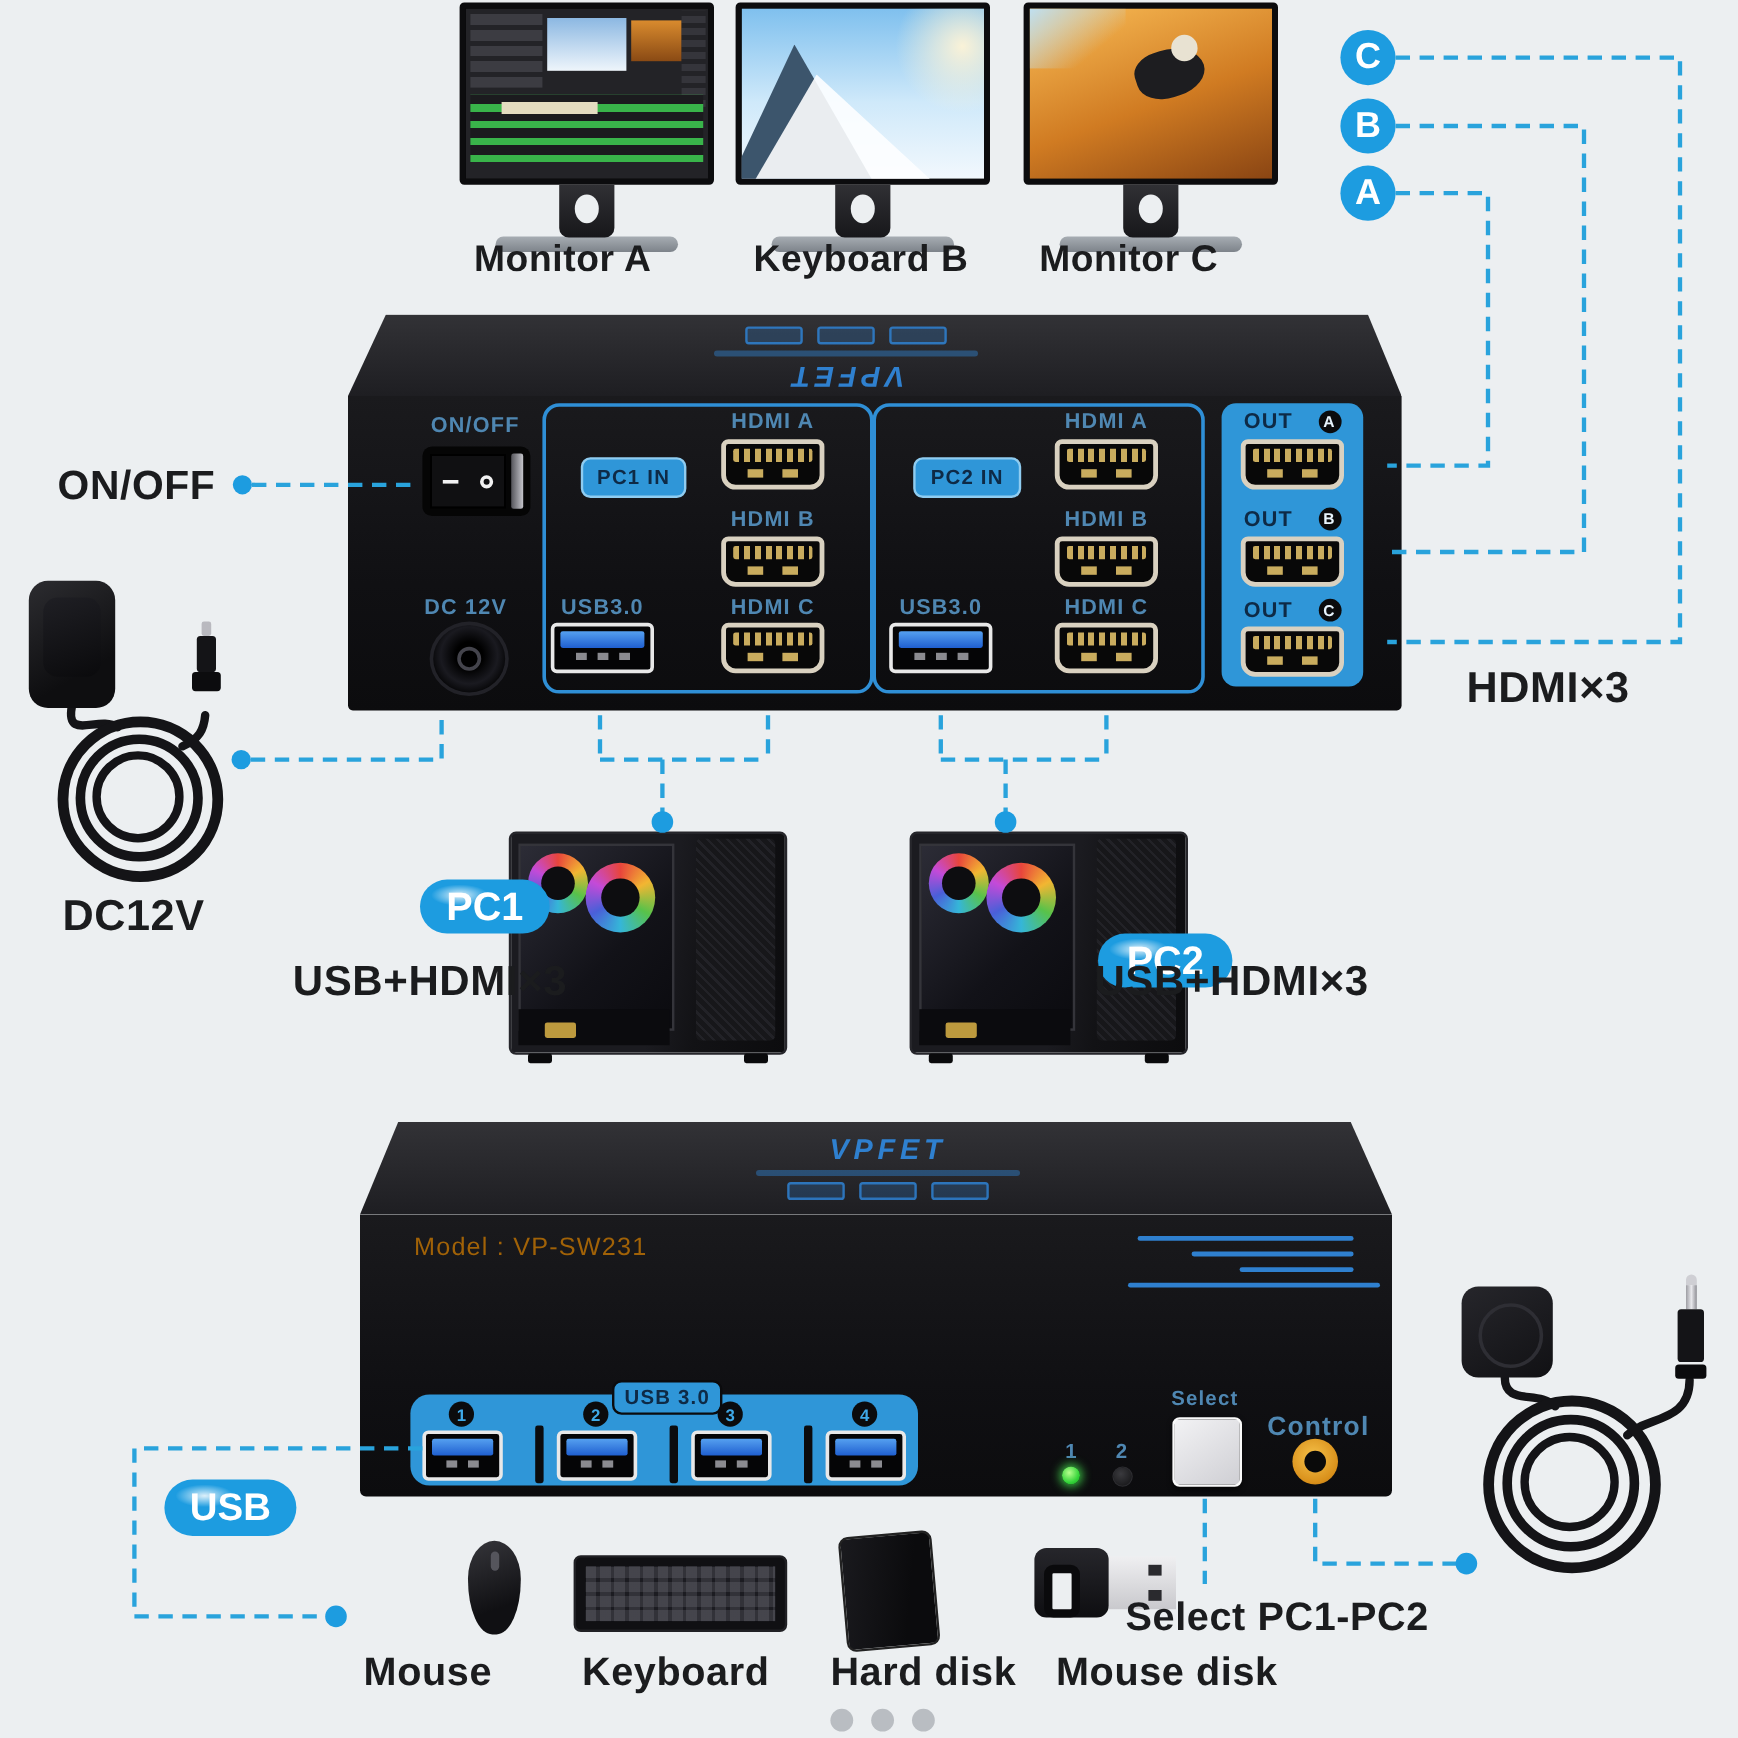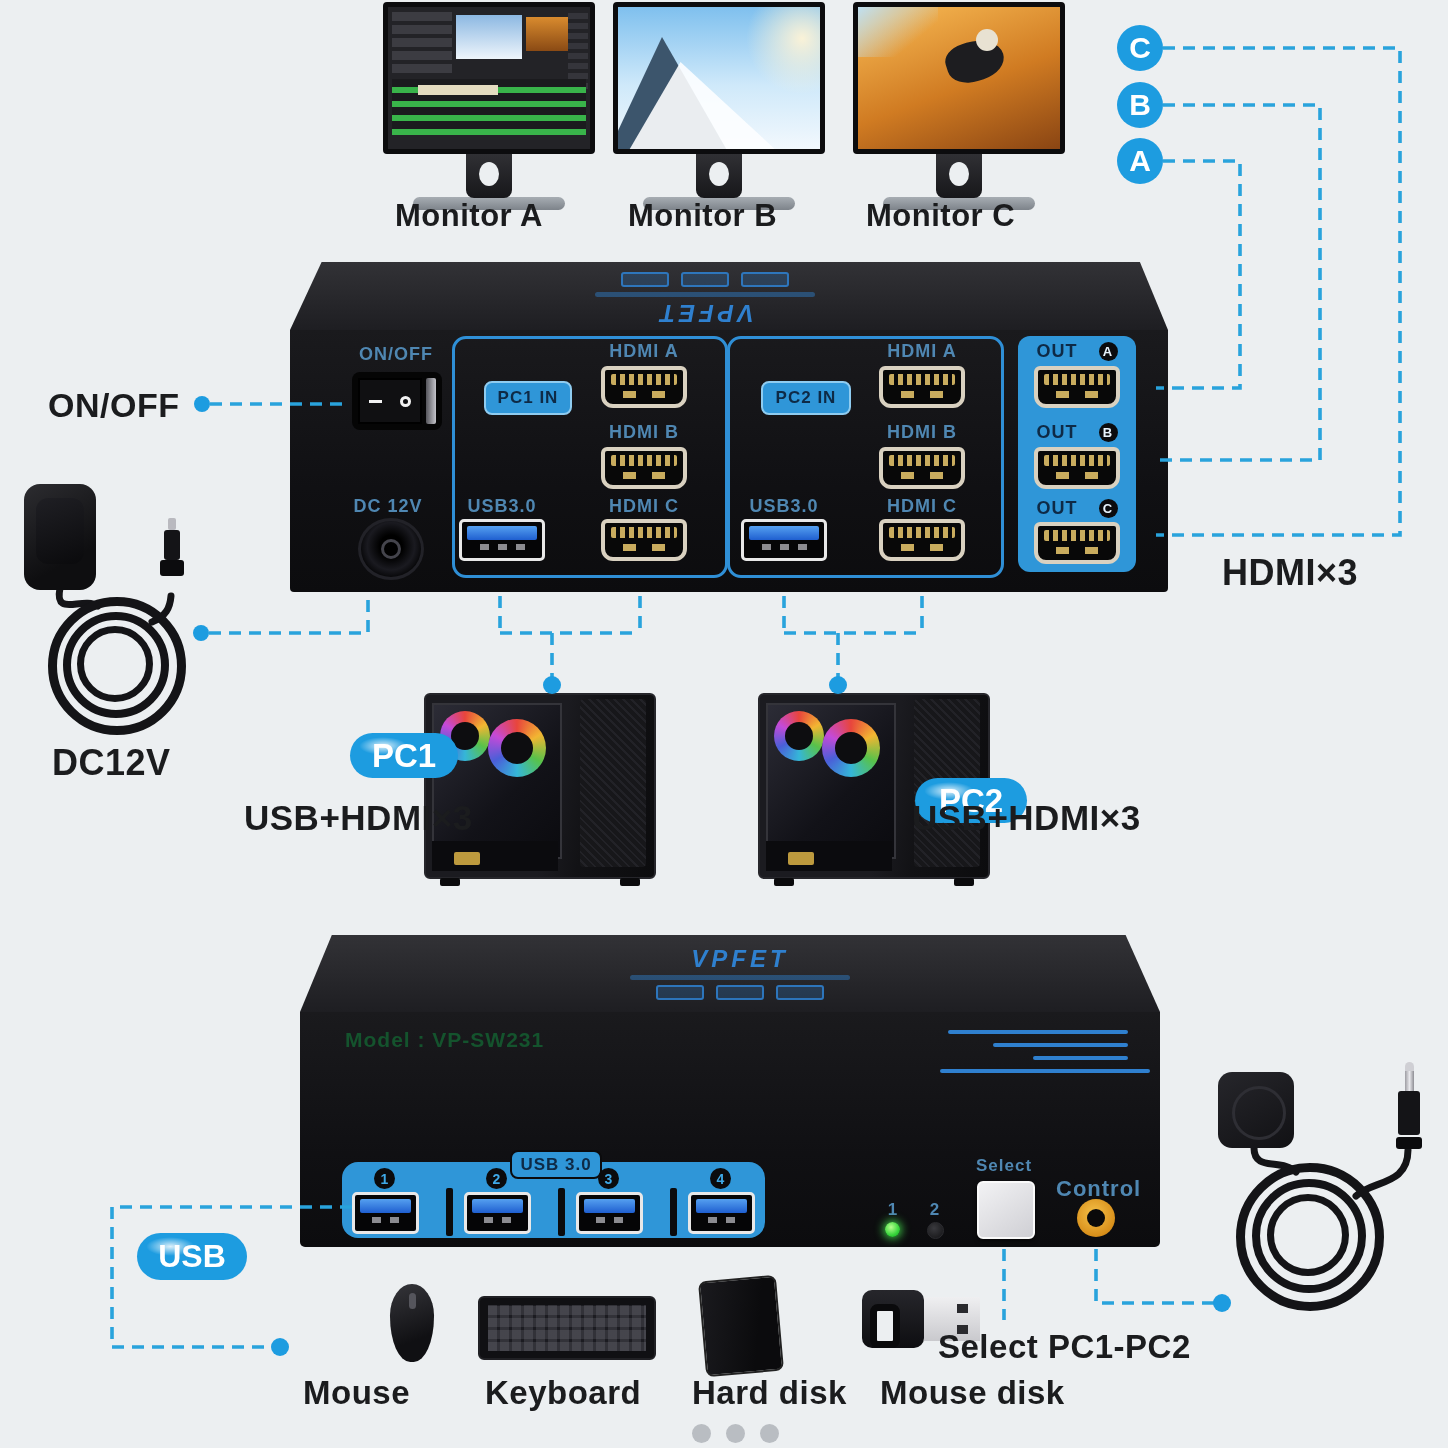--- a/index.html
+++ b/index.html
@@ -186,21 +186,21 @@
     <div class="scr">
       <div class="abs" style="inset:0;background:linear-gradient(160deg,#f2b14d 10%,#d07b22 55%,#8a4513);"></div>
       <div class="abs" style="left:0;top:0;width:80px;height:50px;background:linear-gradient(140deg,#bfe0f2,rgba(191,224,242,0) 70%);"></div>
       <div class="abs" style="left:88px;top:34px;width:58px;height:40px;background:#1d1d20;border-radius:40% 60% 50% 50%;transform:rotate(-18deg);"></div>
       <div class="abs" style="left:118px;top:22px;width:22px;height:22px;background:#e8e2d2;border-radius:50%;"></div>
     </div>
     <div class="neck"></div>
     <div class="mbase"></div>
   </div>
   <div class="big-label abs" style="left:395px;top:198px;font-size:31px;">Monitor A</div>
-  <div class="big-label abs" style="left:628px;top:198px;font-size:31px;">Monitor B</div>
+  <div class="big-label abs" style="left:628px;top:198px;font-size:31px;">Keyboard B</div>
   <div class="big-label abs" style="left:866px;top:198px;font-size:31px;">Monitor C</div>
 
   <div class="letter-dot abs" style="left:1117px;top:25px;width:46px;height:46px;font-size:30px;">C</div>
   <div class="letter-dot abs" style="left:1117px;top:82px;width:46px;height:46px;font-size:30px;">B</div>
   <div class="letter-dot abs" style="left:1117px;top:138px;width:46px;height:46px;font-size:30px;">A</div>
 
   <div class="topface" style="left:290px;top:262px;width:878px;height:68px;clip-path:polygon(3.6% 0,96.8% 0,100% 100%,0 100%);"></div>
   <div class="brand-block" style="left:555px;top:272px;transform:rotate(180deg);">
     <div class="brand">VPFET</div>
     <div class="brand-sub"></div>
@@ -376,21 +376,21 @@
   <div class="brand-block" style="left:590px;top:947px;">
     <div class="brand">VPFET</div>
     <div class="brand-sub"></div>
     <div class="brand-badges">
         <span></span>
         <span></span>
         <span></span>
       </div>
   </div>
   <div class="face" style="left:300px;top:1012px;width:860px;height:235px;border-radius:0 0 5px 5px;"></div>
-  <div class="abs" style="left:345px;top:1028px;color:#14532d;font-size:21px;font-weight:bold;letter-spacing:1px;">Model : VP-SW231</div>
+  <div class="abs" style="left:345px;top:1028px;color:#a16207;font-size:21px;font-weight:normal;letter-spacing:1px;">Model : VP-SW231</div>
   <div class="stripe" style="top:1030px;left:948px;width:180px;"></div>
   <div class="stripe" style="top:1043px;left:993px;width:135px;"></div>
   <div class="stripe" style="top:1056px;left:1033px;width:95px;"></div>
   <div class="stripe" style="top:1069px;left:940px;width:210px;"></div>
 
   <div class="usb-area" style="left:342px;top:1162px;width:423px;height:76px;"></div>
   <div class="io-badge" style="left:510px;top:1150px;width:88px;height:25px;border-color:#0b0b0d;">USB 3.0</div>
   <div class="numcirc" style="left:374px;top:1168px;">1</div>
   <div class="numcirc" style="left:486px;top:1168px;">2</div>
   <div class="numcirc" style="left:598px;top:1168px;">3</div>

